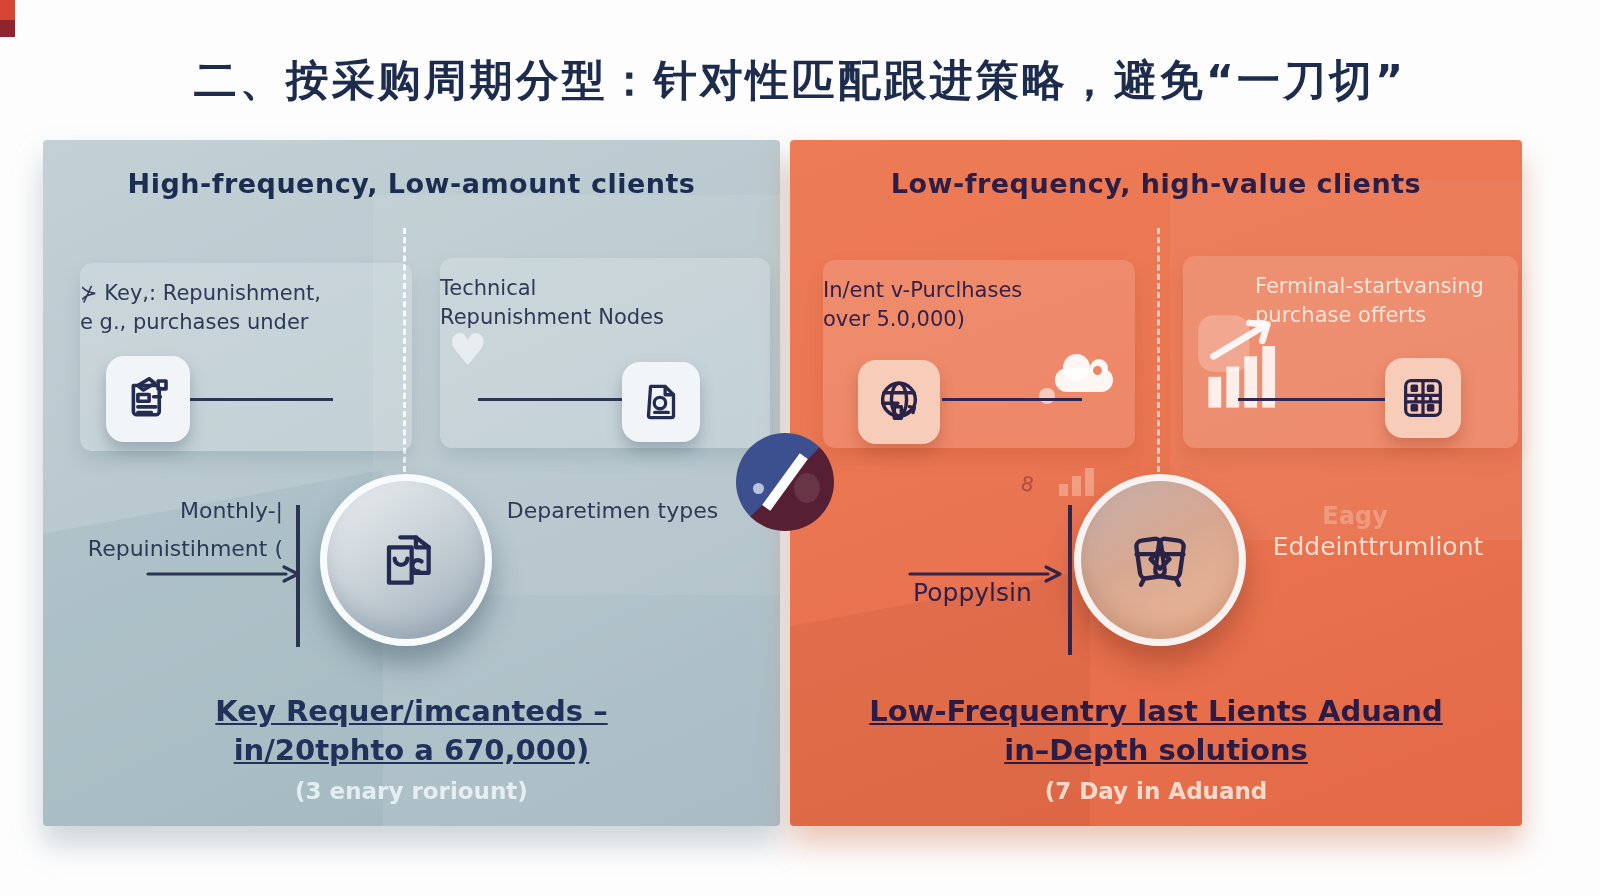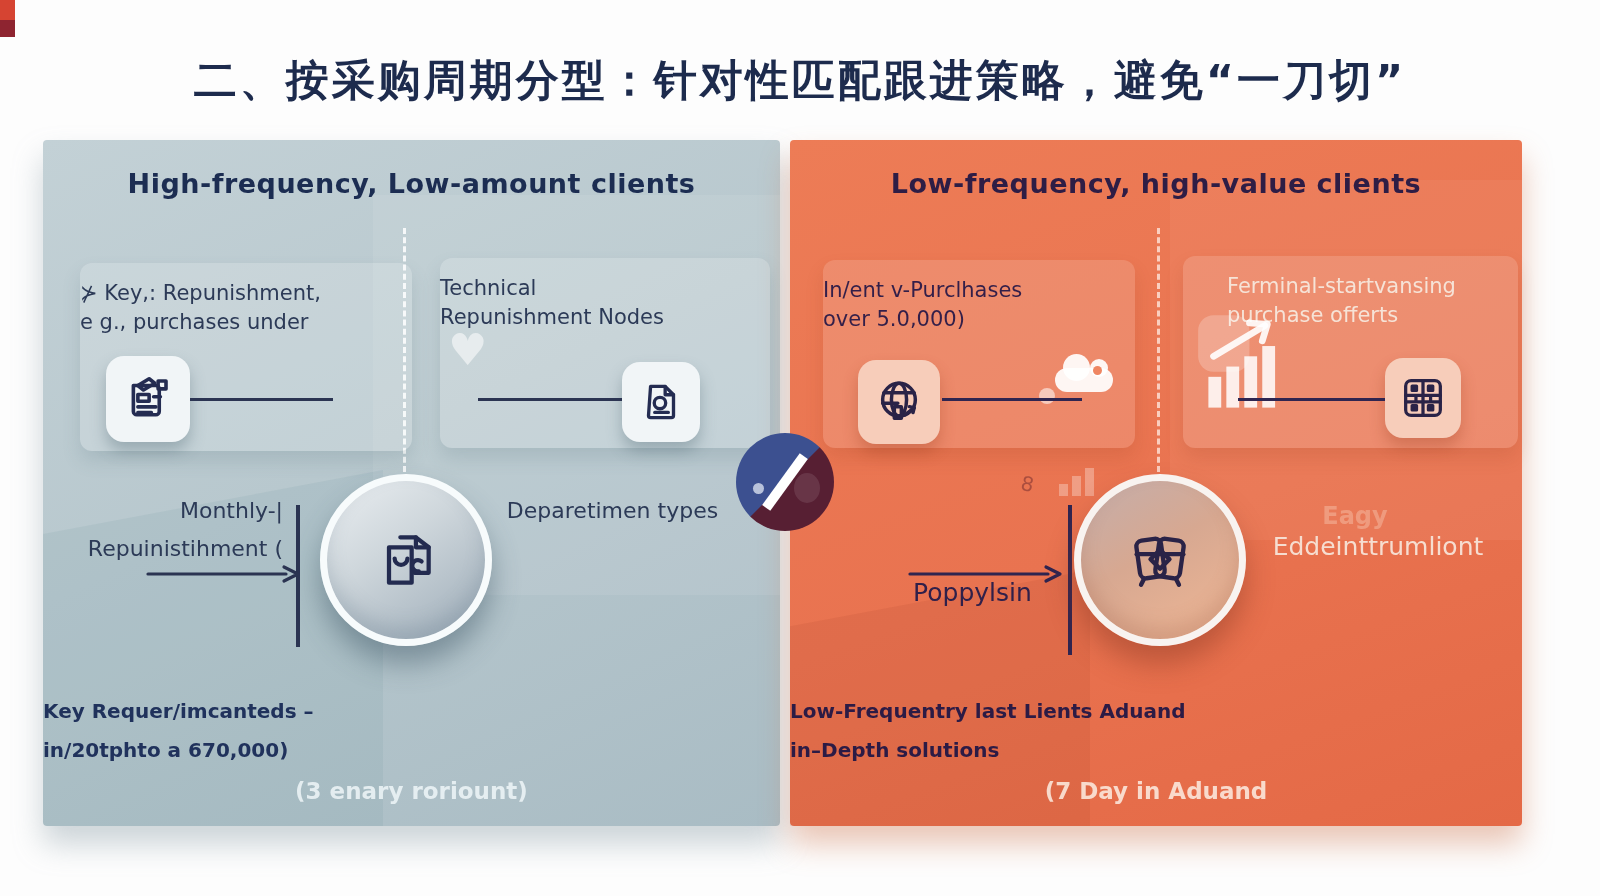--- a/index.html
+++ b/index.html
@@ -54,21 +54,21 @@
   .mid-text { font-size:22px; line-height:38px; font-weight:500; }
   .big-label { font-size:25px; font-weight:500; }
 
   .big-circle { width:172px; height:172px; border-radius:50%; display:flex; align-items:center; justify-content:center;
                 border:7px solid #f7fbfc; }
   .bc-left { background:linear-gradient(145deg,#eaeef1 0%,#cfd7dc 40%,#9dacb8 100%);
              box-shadow:0 18px 28px rgba(55,80,95,0.45), inset 0 -12px 18px rgba(110,130,145,0.30); }
   .bc-right { border-color:#f8f3f0; background:linear-gradient(150deg,#c4aeab 0%,#d7a891 45%,#f0b795 100%);
               box-shadow:0 18px 28px rgba(135,55,35,0.45), inset 0 -12px 18px rgba(150,90,70,0.25); }
 
-  .footer-bold { left:0; right:0; font-size:20px; font-weight:700; line-height:39px; }
+  .footer-bold { left:0; right:0; text-align:center; font-size:29px; font-weight:700; line-height:39px;text-decoration:underline; }
   .panel-left  .footer-bold { color:#20325c; }
   .panel-right .footer-bold { color:#2c1b45; }
   .footer-note { left:0; right:0; text-align:center; font-size:23px; font-weight:600; }
   .panel-left  .footer-note { color:rgba(238,246,248,0.85); }
   .panel-right .footer-note { color:rgba(252,233,222,0.88); }
 
   
   .pie { left:736px; top:433px; width:98px; height:98px; border-radius:50%;
          background:linear-gradient(135deg,#3c5090 49.6%,#571f33 50.4%); overflow:hidden; }
   .pie-slash { left:44px; top:17px; width:10px; height:64px; background:#ffffff; transform:rotate(36deg); }
@@ -201,21 +201,21 @@
         <circle cx="24" cy="22" r="14"></circle>
         <ellipse cx="24" cy="22" rx="6.5" ry="14"></ellipse>
         <path d="M11 16 h26 M10 25 h13"></path>
         <rect x="20" y="28" width="6" height="10"></rect>
         <path d="M29 35 l8 -6"></path>
         <path d="M33 28 l4 1 l-1 4" fill="none"></path>
       </svg>
     </div>
 
     <div class="abs card" style="left:393px; top:116px; width:335px; height:192px;">
-      <div class="abs card-text cream" style="padding-left:44px;">
+      <div class="abs card-text cream" style="padding-left:72px;">
         <div>Ferminal-startvansing</div>
         <div>purchase offerts</div>
       </div>
       <svg class="abs" style="left:10px; top:58px;" width="118" height="100" viewBox="0 0 46 38">
         <rect x="2" y="0" width="20" height="22" rx="6" fill="rgba(255,255,255,0.22)"></rect>
         <rect x="6" y="24" width="5" height="12" fill="rgba(255,255,255,0.85)"></rect>
         <rect x="13" y="20" width="5" height="16" fill="rgba(255,255,255,0.85)"></rect>
         <rect x="20" y="16" width="5" height="20" fill="rgba(255,255,255,0.85)"></rect>
         <rect x="27" y="12" width="5" height="24" fill="rgba(255,255,255,0.85)"></rect>
         <path d="M8 16 L28 4" stroke="rgba(255,255,255,0.9)" stroke-width="2.6" stroke-linecap="round"></path>

